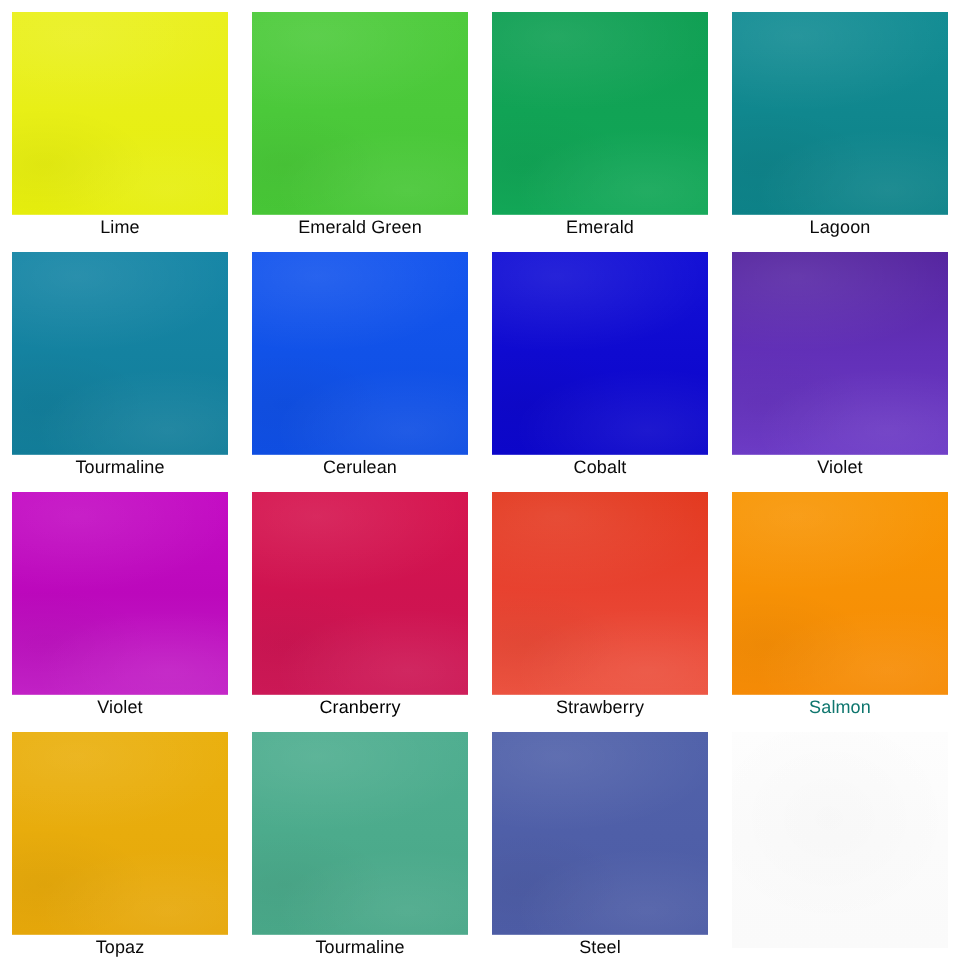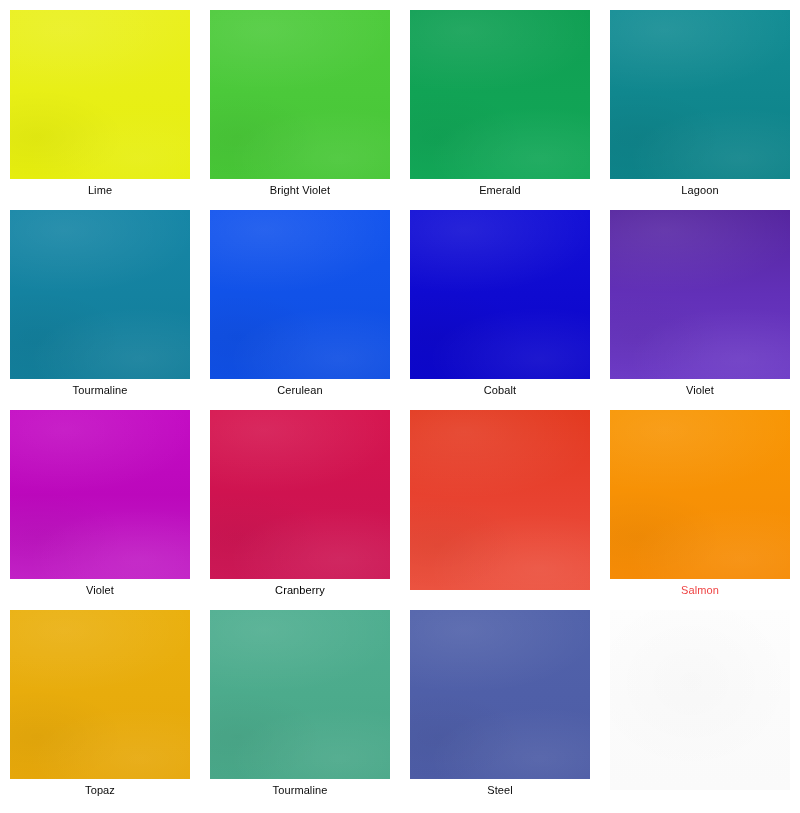--- a/index.html
+++ b/index.html
@@ -54,42 +54,42 @@
   }
 
   .swatch-chip.blank::after {
     background:
       radial-gradient(ellipse 80% 70% at 45% 40%, rgba(0,0,0,0.016), rgba(0,0,0,0) 72%);
   }
 
   .swatch-label {
     width: 100%;
     text-align: center;
-    font-size: 11px;
+    font-size: 15px;
     line-height: 20px;
     color: #0a0a0a;
     font-family: "Liberation Sans", sans-serif;
     margin-top: 1px;
     letter-spacing: 0.1px;
     white-space: nowrap;
   }
 </style>
 </head>
 <body style="background: rgb(255, 255, 255);">
 
 <div id="swatch-grid">
 
   <div class="swatch-cell">
     <div class="swatch-chip" style="background: linear-gradient(rgb(234, 240, 30) 0%, rgb(232, 239, 22) 50%, rgb(230, 238, 13) 100%);"></div>
     <div class="swatch-label" style="color: rgb(10, 10, 10);">Lime</div>
   </div>
 
   <div class="swatch-cell">
     <div class="swatch-chip" style="background: linear-gradient(rgb(78, 203, 60) 0%, rgb(75, 201, 58) 50%, rgb(71, 198, 54) 100%);"></div>
-    <div class="swatch-label" style="color: rgb(10, 10, 10);">Bright Violet</div>
+    <div class="swatch-label" style="color: rgb(10, 10, 10);">Emerald Green</div>
   </div>
 
   <div class="swatch-cell">
     <div class="swatch-chip" style="background: linear-gradient(rgb(15, 159, 83) 0%, rgb(17, 163, 85) 50%, rgb(18, 167, 87) 100%);"></div>
     <div class="swatch-label" style="color: rgb(10, 10, 10);">Emerald</div>
   </div>
 
   <div class="swatch-cell">
     <div class="swatch-chip" style="background: linear-gradient(rgb(19, 141, 148) 0%, rgb(16, 135, 142) 50%, rgb(13, 130, 136) 100%);"></div>
     <div class="swatch-label" style="color: rgb(10, 10, 10);">Lagoon</div>
@@ -120,25 +120,26 @@
     <div class="swatch-label" style="color: rgb(10, 10, 10);">Violet</div>
   </div>
 
   <div class="swatch-cell">
     <div class="swatch-chip" style="background: linear-gradient(rgb(214, 21, 79) 0%, rgb(207, 19, 80) 50%, rgb(204, 24, 86) 100%);"></div>
     <div class="swatch-label" style="color: #000000;">Cranberry</div>
   </div>
 
   <div class="swatch-cell">
     <div class="swatch-chip" style="background: linear-gradient(rgb(227, 57, 31) 0%, rgb(232, 66, 48) 50%, rgb(236, 83, 64) 100%);"></div>
+    <div class="swatch-label" style="color: rgb(10, 10, 10);">Strawberry</div>
   </div>
 
   <div class="swatch-cell">
     <div class="swatch-chip" style="background: linear-gradient(rgb(248, 150, 4) 0%, rgb(247, 145, 5) 50%, rgb(246, 139, 6) 100%);"></div>
-    <div class="swatch-label" style="color: #ef4444;">Salmon</div>
+    <div class="swatch-label" style="color: #0f766e;">Salmon</div>
   </div>
 
   <div class="swatch-cell">
     <div class="swatch-chip" style="background: linear-gradient(rgb(234, 176, 14) 0%, rgb(232, 172, 12) 50%, rgb(230, 167, 10) 100%);"></div>
     <div class="swatch-label" style="color: rgb(10, 10, 10);">Topaz</div>
   </div>
 
   <div class="swatch-cell">
     <div class="swatch-chip" style="background: linear-gradient(rgb(79, 174, 144) 0%, rgb(76, 171, 140) 50%, rgb(73, 167, 136) 100%);"></div>
     <div class="swatch-label" style="color: rgb(10, 10, 10);">Tourmaline</div>

